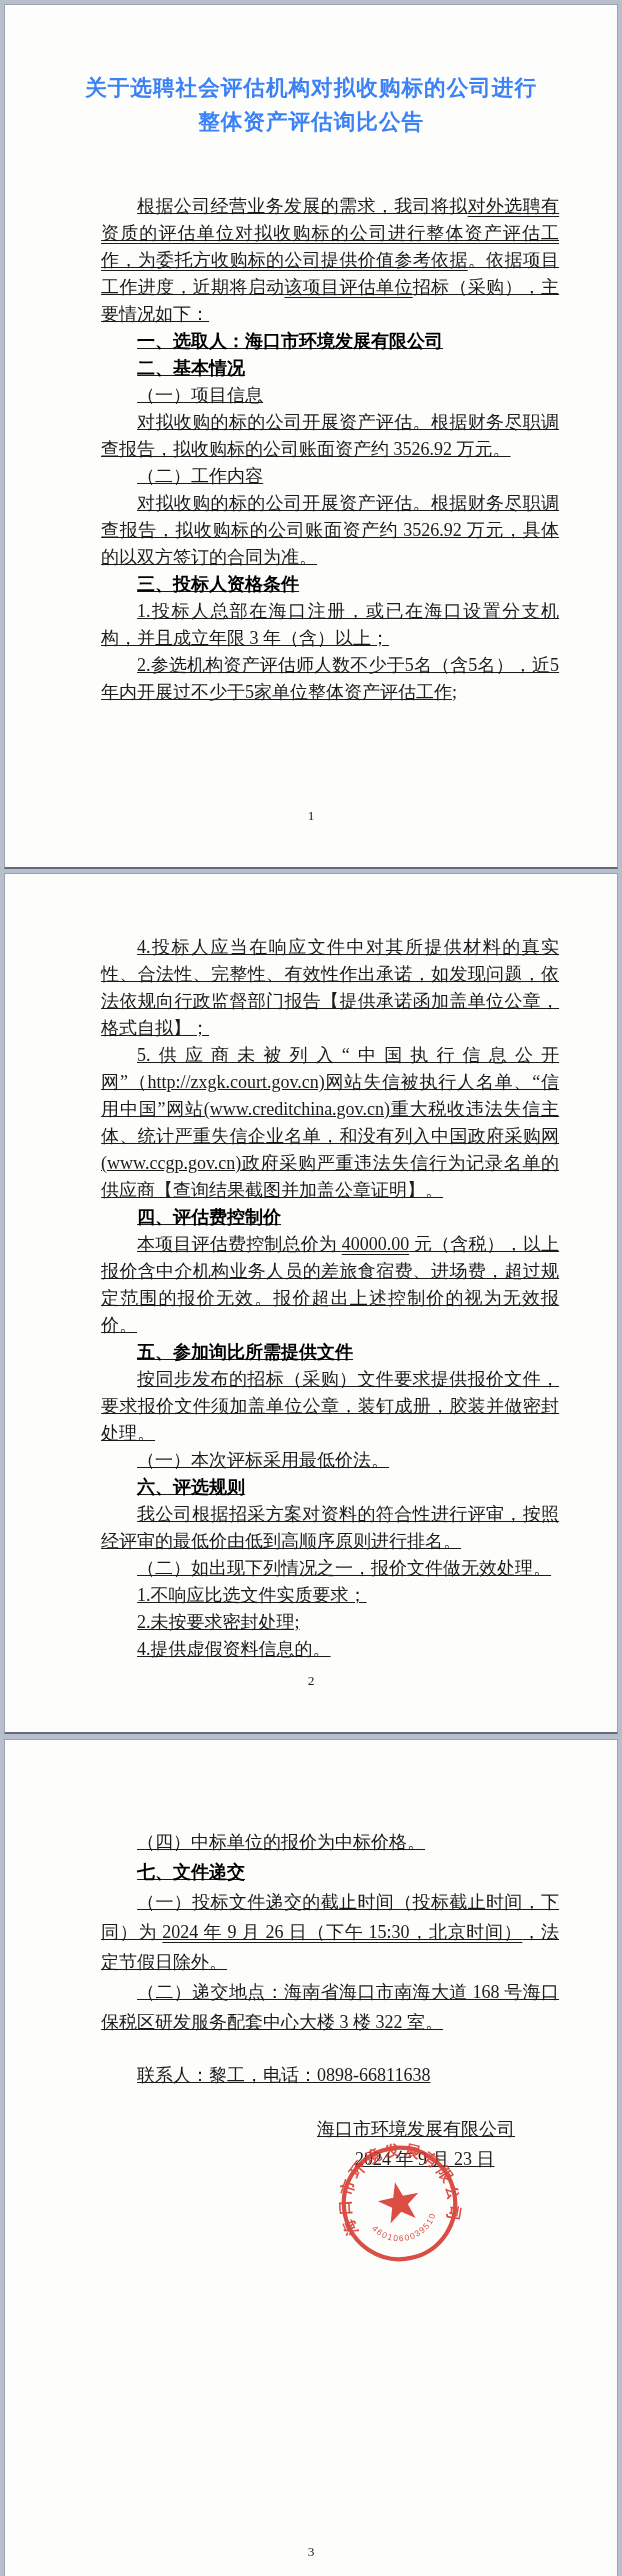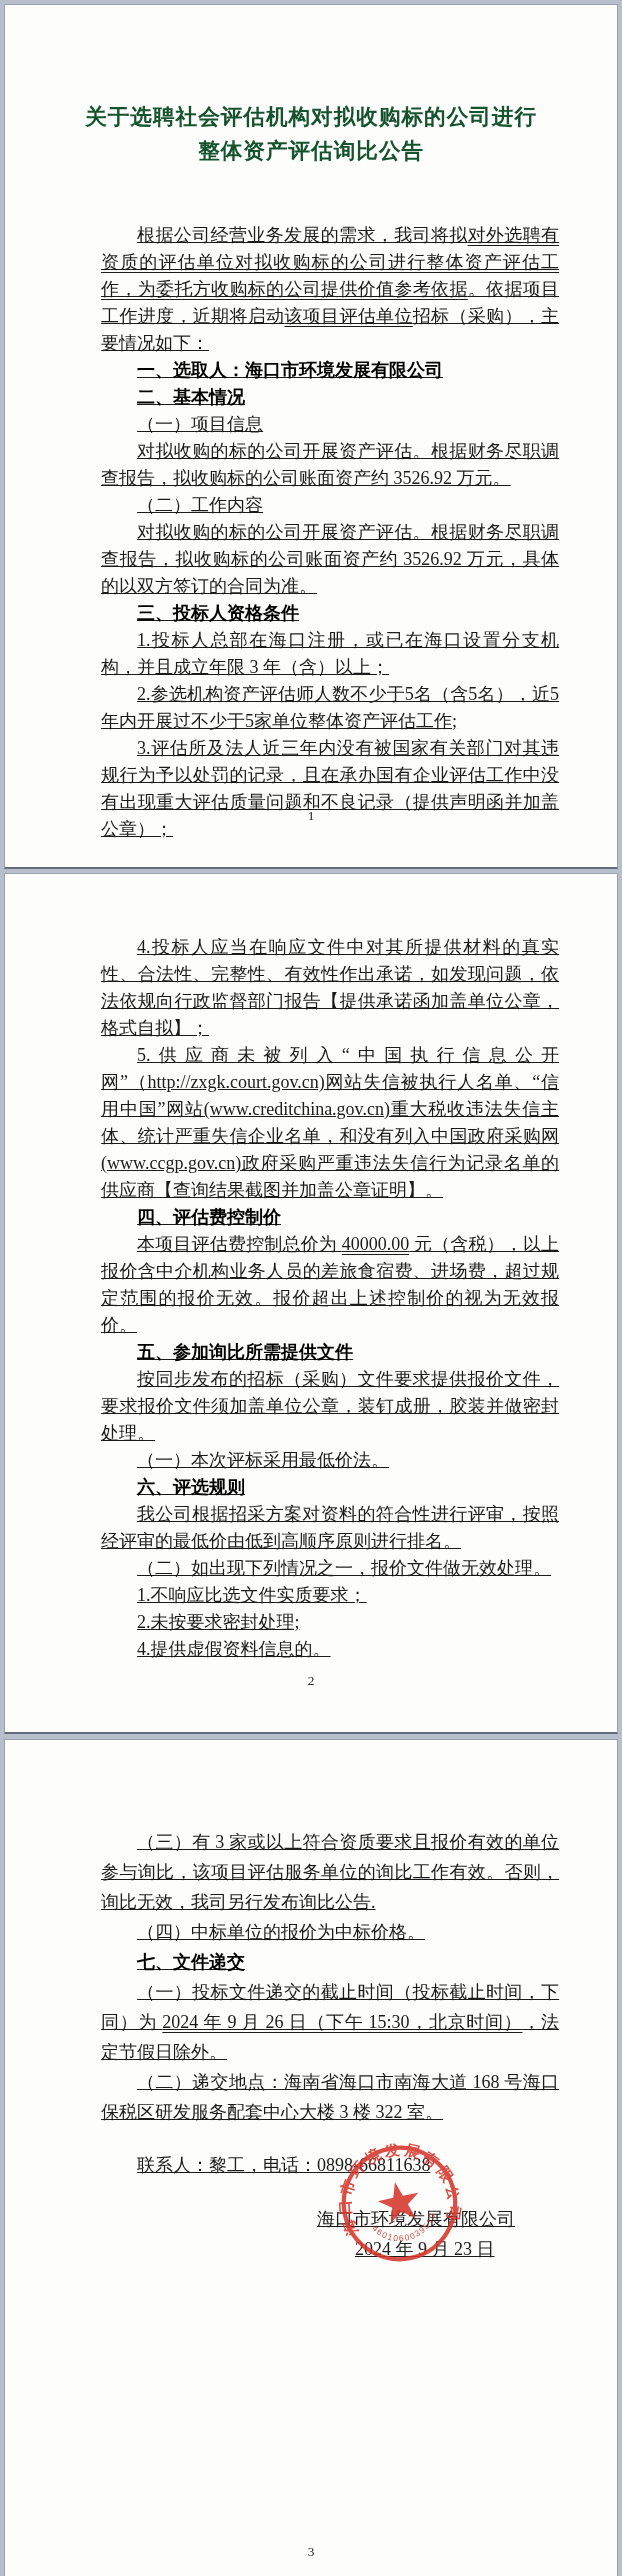--- a/index.html
+++ b/index.html
@@ -28,27 +28,27 @@
     line-height:27px;
     color:#1b1b1b;
     text-align:justify;
     text-decoration:underline;
   }
   #page3 .content{line-height:30px;padding-top:87px;}
   #page2 .content{padding-top:60px;}
   p{margin:0;}
   .indent{text-indent:2em;}
   .title{
-    padding-top:95px;
+    padding-top:66px;
     text-align:center;
     font-family:"Liberation Sans","DejaVu Sans",sans-serif;
     font-weight:bold;
     font-size:21.6px;
     line-height:34px;
-    color:#14532d;
+    color:#3b82f6;
     letter-spacing:1px;
   }
   .intro{margin-top:54px;}
   .h{
     font-family:"Liberation Sans","DejaVu Sans",sans-serif;
     font-weight:bold;
     color:#000;
   }
   .u{
     text-decoration:underline;
@@ -103,21 +103,20 @@
       <p class="indent intro"><span>根据公司经营业务发展的需求，我司将拟</span><span class="u">对外选聘有资质的评估单位对拟收购标的公司进行整体资产评估工作，为委托方收购标的公司提供价值参考依据</span><span>。依据项目工作进度，近期将启动</span><span class="u">该项目评估单位</span><span>招标（采购），主要情况如下：</span></p>
       <p class="indent h">一、选取人：海口市环境发展有限公司</p>
       <p class="indent h">二、基本情况</p>
       <p class="indent">（一）项目信息</p>
       <p class="indent">对拟收购的标的公司开展资产评估。根据财务尽职调查报告，拟收购标的公司账面资产约 3526.92 万元。</p>
       <p class="indent">（二）工作内容</p>
       <p class="indent">对拟收购的标的公司开展资产评估。根据财务尽职调查报告，拟收购标的公司账面资产约 3526.92 万元，具体的以双方签订的合同为准。</p>
       <p class="indent h">三、投标人资格条件</p>
       <p class="indent">1.投标人总部在海口注册，或已在海口设置分支机构，并且成立年限 3 年（含）以上；</p>
       <p class="indent">2.参选机构资产评估师人数不少于5名（含5名），近5年内开展过不少于5家单位整体资产评估工作;</p>
-      <p class="indent">3.评估所及法人近三年内没有被国家有关部门对其违规行为予以处罚的记录，且在承办国有企业评估工作中没有出现重大评估质量问题和不良记录（提供声明函并加盖公章）；</p>
     </div>
     <div class="pagenum">1</div>
   </div>
 
   <div class="page" id="page2">
     <div class="content">
       <p class="indent">4.投标人应当在响应文件中对其所提供材料的真实性、合法性、完整性、有效性作出承诺，如发现问题，依法依规向行政监督部门报告【提供承诺函加盖单位公章，格式自拟】；</p>
       <p class="indent">5.供应商未被列入“中国执行信息公开网”（http://zxgk.court.gov.cn)网站失信被执行人名单、“信用中国”网站(www.creditchina.gov.cn)重大税收违法失信主体、统计严重失信企业名单，和没有列入中国政府采购网(www.ccgp.gov.cn)政府采购严重违法失信行为记录名单的供应商【查询结果截图并加盖公章证明】。</p>
       <p class="indent h">四、评估费控制价</p>
       <p class="indent"><span>本项目评估费控制总价为 </span><span class="u">40000.00</span><span> 元（含税），以上报价含中介机构业务人员的差旅食宿费、进场费，超过规定范围的报价无效。报价超出上述控制价的视为无效报价。</span></p>
@@ -129,21 +128,20 @@
       <p class="indent">（二）如出现下列情况之一，报价文件做无效处理。</p>
       <p class="indent">1.不响应比选文件实质要求；</p>
       <p class="indent">2.未按要求密封处理;</p>
       <p class="indent">4.提供虚假资料信息的。</p>
     </div>
     <div class="pagenum">2</div>
   </div>
 
   <div class="page" id="page3">
     <div class="content">
-      <p class="indent">（三）有 3 家或以上符合资质要求且报价有效的单位参与询比，该项目评估服务单位的询比工作有效。否则，询比无效，我司另行发布询比公告.</p>
       <p class="indent">（四）中标单位的报价为中标价格。</p>
       <p class="indent h">七、文件递交</p>
       <p class="indent"><span>（一）投标文件递交的截止时间（投标截止时间，下同）为 </span><span class="u">2024 年 9 月 26 日（下午 15:30，北京时间）</span><span>，法定节假日除外。</span></p>
       <p class="indent">（二）递交地点：海南省海口市南海大道 168 号海口保税区研发服务配套中心大楼 3 楼 322 室。</p>
       <p class="indent contact">联系人：黎工，电话：0898-66811638</p>
       <div class="sign-block">
         <p>海口市环境发展有限公司</p>
         <p class="sign-date">2024 年 9 月 23 日</p>
       </div>
     </div>

